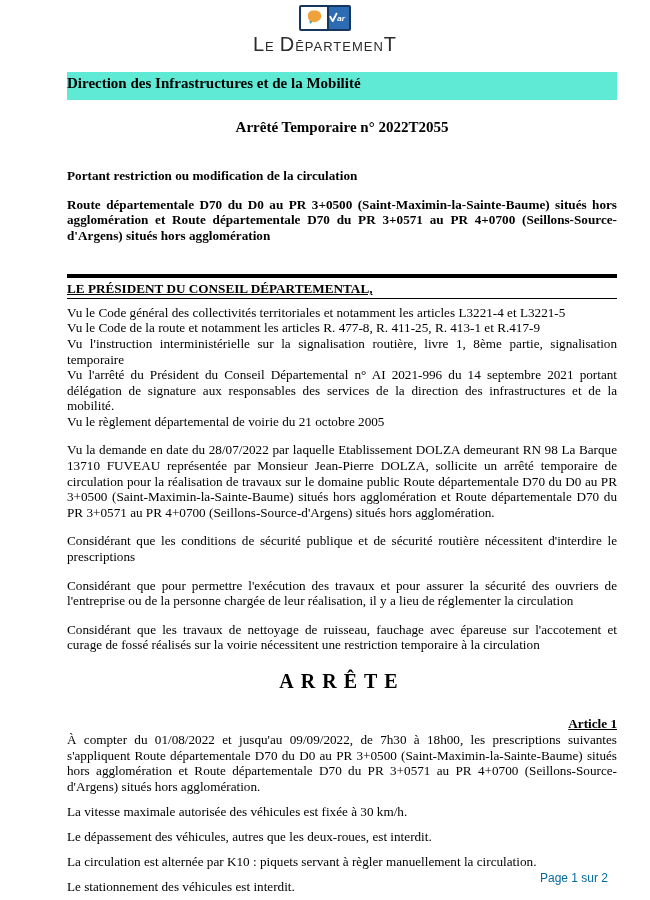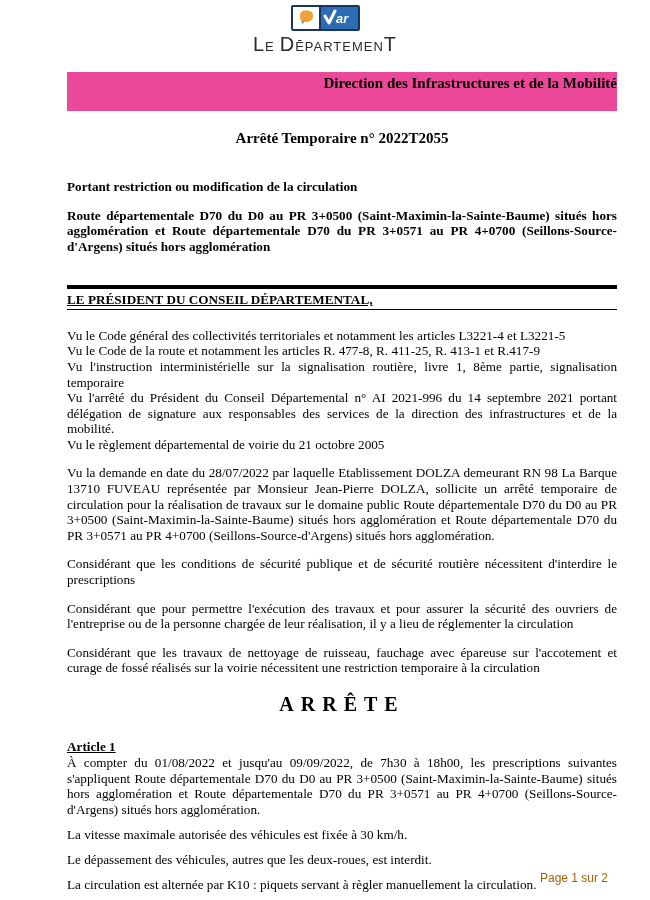--- a/index.html
+++ b/index.html
@@ -20,67 +20,67 @@
     display:inline-flex;align-items:stretch;
     border:2px solid #17365d;border-radius:2px;
     height:22px;vertical-align:top;
   }
   .logo-left{
     width:26px;background:#ffffff;
     display:flex;align-items:center;justify-content:center;
     border-right:2px solid #17365d;
   }
   .logo-right{
-    width:37px;background:#2d6cb2;
+    width:20px;background:#2d6cb2;
     display:flex;align-items:center;justify-content:center;
   }
   .logo-subtitle{
     margin-top:2px;
     font-family:"Liberation Sans", sans-serif;
     color:#2b2b2b;letter-spacing:1px;white-space:nowrap;
   }
   .logo-subtitle .big{font-size:20px;}
   .logo-subtitle .sc{font-size:13px;}
   .logo-subtitle .gap{display:inline-block;width:5px;}
   
   .gray-bar{
     margin-top:15px;
-    background:#ec4899;
-    text-align:right;font-weight:bold;font-size:15px;
-    padding:3px 0 19px;
+    background:#5eead4;
+    text-align:left;font-weight:bold;font-size:15px;
+    padding:3px 0 8px;
   }
   .doc-title{margin-top:19px;text-align:center;font-weight:bold;font-size:15px;}
   
   .subject-1{margin-top:31px;font-weight:bold;}
   .subject-2{margin-top:13px;font-weight:bold;text-align:justify;}
   
   .president{
     margin-top:31px;
     border-top:4px solid #000;
     border-bottom:1px solid #000;
     padding:3px 0 1px;
     font-weight:bold;
     text-decoration:underline;
   }
-  .vu-block{margin-top:18px;}
+  .vu-block{margin-top:6px;}
   .vu-item{text-align:justify;}
   .para{margin-top:13px;text-align:justify;}
   .arrete-title{margin-top:17px;text-align:center;}
   .arrete-title span{
     font-weight:bold;font-size:20px;
     letter-spacing:7px;
   }
-  .article-heading{margin-top:23px;font-weight:bold;text-decoration:underline;}
+  .article-heading{margin-top:23px;font-weight:bold;text-decoration:underline;text-align:right;}
   .article-intro{text-align:justify;}
   .article-item{margin-top:9.5px;}
   
   .footer{
     position:absolute;right:42px;top:871px;
     font-family:"Liberation Sans", sans-serif;
-    font-size:12px;color:#a16207;
+    font-size:12px;color:#0369a1;
   }
 </style>
 </head>
 <body>
 
 <div class="page">
 
   <div class="logo-wrap">
     <div class="logo-box">
       <div class="logo-left">

